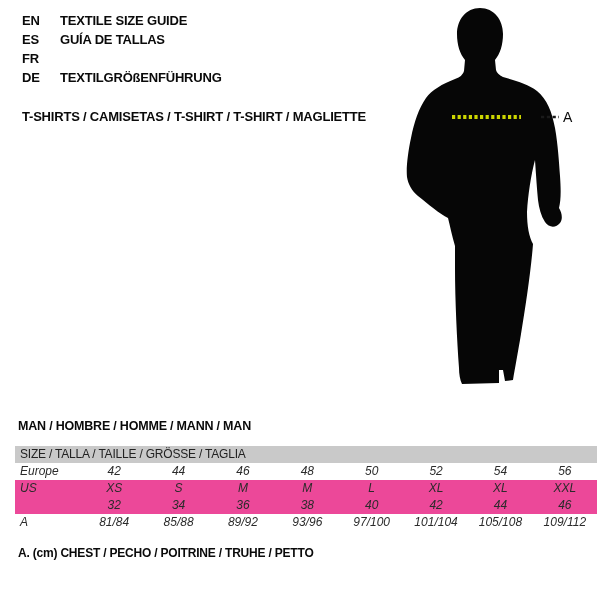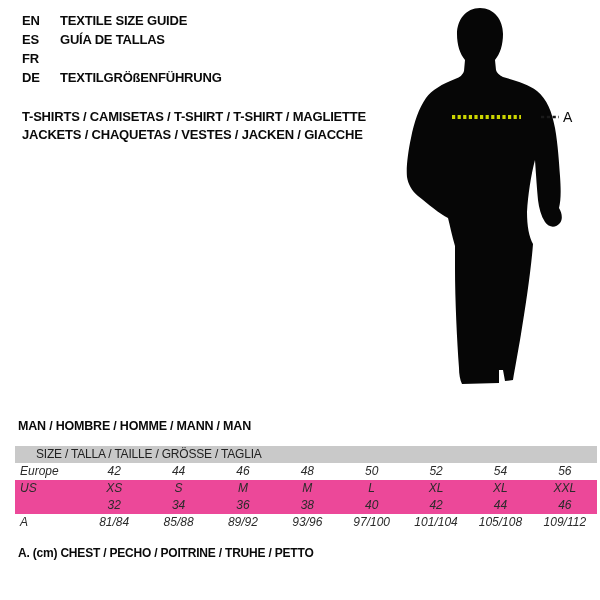--- a/index.html
+++ b/index.html
@@ -19,21 +19,21 @@
   .garments div { white-space:nowrap; }
 
   
   .figure { position:absolute; left:400px; top:0; width:200px; height:420px; }
 
   
   .section-title { position:absolute; top:419px; left:18px; font-weight:bold; font-size:12.5px; letter-spacing:-0.2px; }
 
   
   .size-table { position:absolute; top:446px; left:15px; width:582px; font-size:12px; color:#2b2b2b; }
-  .thead { background:#c9c9c9; height:17px; line-height:17px; padding-left:21px; color:#222; letter-spacing:-0.2px; }
+  .thead { background:#c9c9c9; height:17px; line-height:17px; padding-left:5px; color:#222; letter-spacing:-0.2px; }
   .trow { display:flex; height:17px; line-height:17px;font-style:italic; }
   .trow.shaded { background:#ec4899; }
   .tlabel { width:67px; padding-left:5px; }
   .tcell { flex:1; text-align:center; }
 
   
   .footnote { position:absolute; top:546px; left:18px; font-weight:bold; font-size:12px; letter-spacing:-0.2px; }
 </style>
 </head>
 <body>
@@ -53,21 +53,20 @@
       <span class="lang-code">FR</span>
     </div>
     <div class="lang-row">
       <span class="lang-code">DE</span>
       <span class="lang-title">TEXTILGRÖßENFÜHRUNG</span>
     </div>
   </div>
 
   <div class="garments">
     <div>T-SHIRTS / CAMISETAS / T-SHIRT / T-SHIRT / MAGLIETTE</div>
-    <div>JACKETS / CHAQUETAS / VESTES / JACKEN / GIACCHE</div>
   </div>
 
   <svg class="figure" viewBox="0 0 200 420" xmlns="http://www.w3.org/2000/svg">
     <path d="M 80 8
          C 94 8 103 20 103 34
          C 103 45 100 54 95 60
          L 96 70
          Q 97 74 103 77
          C 116 81 128 84 137 91
          C 147 99 152 112 155 128

